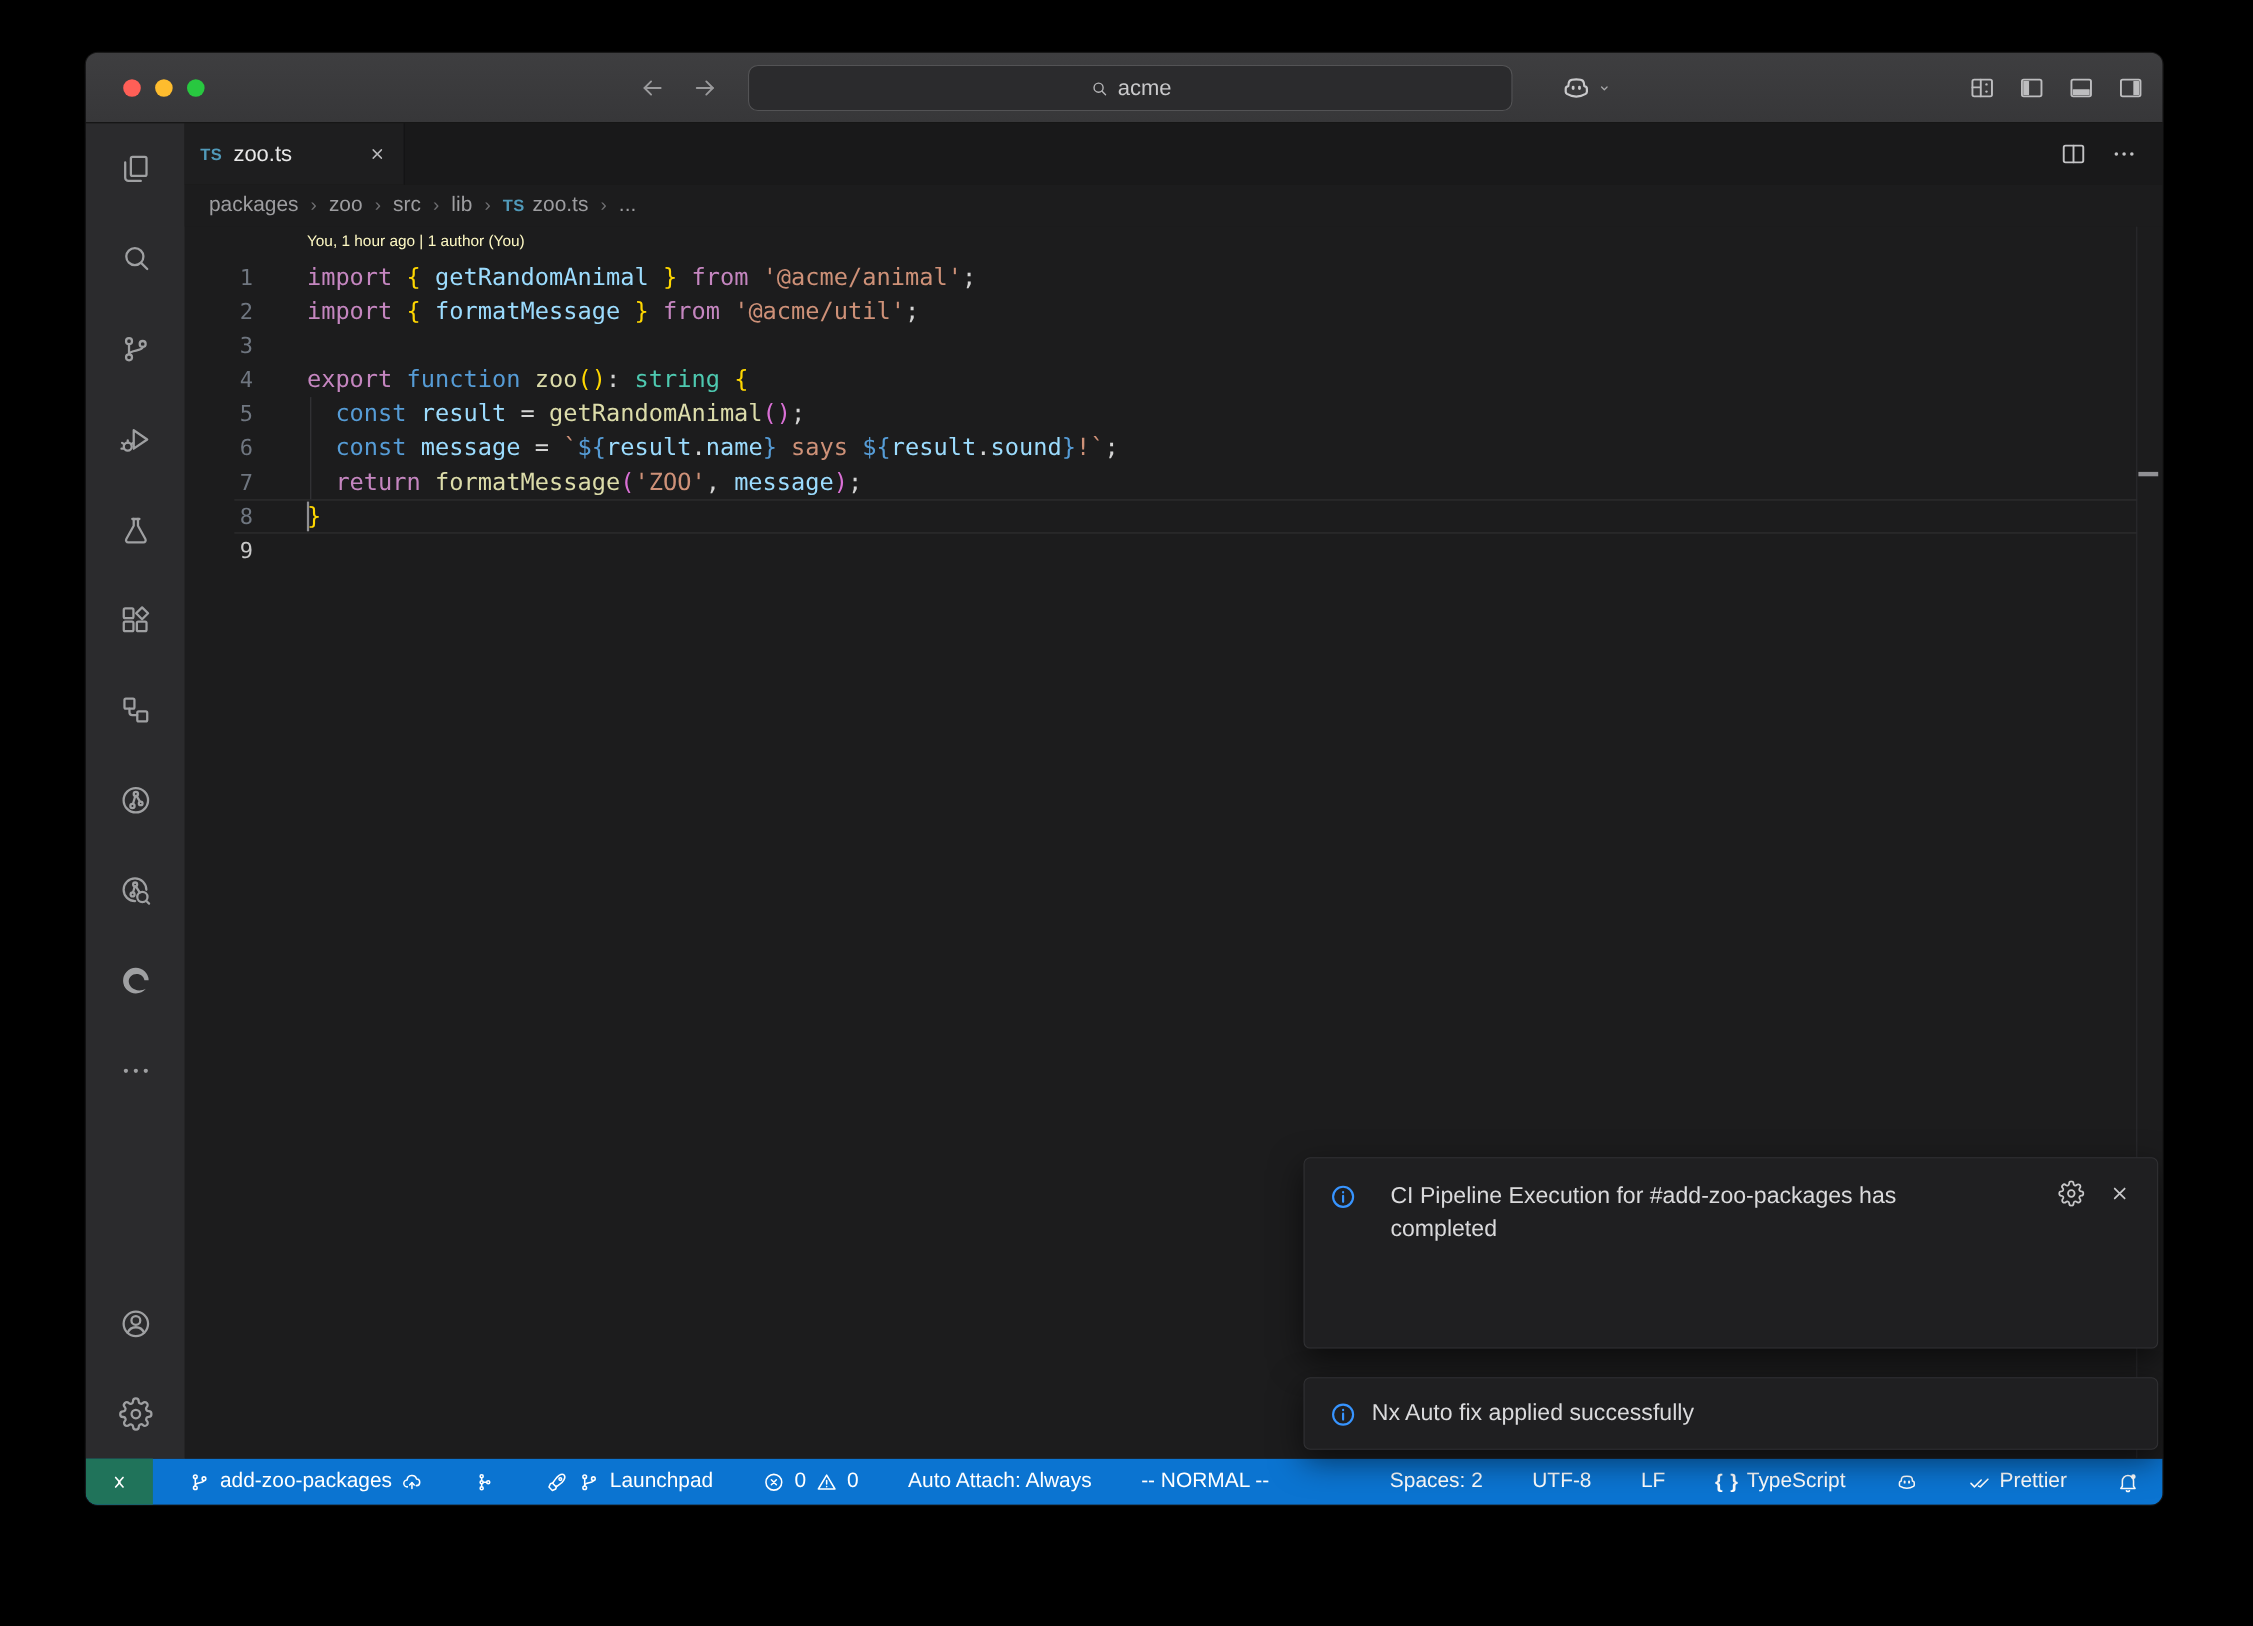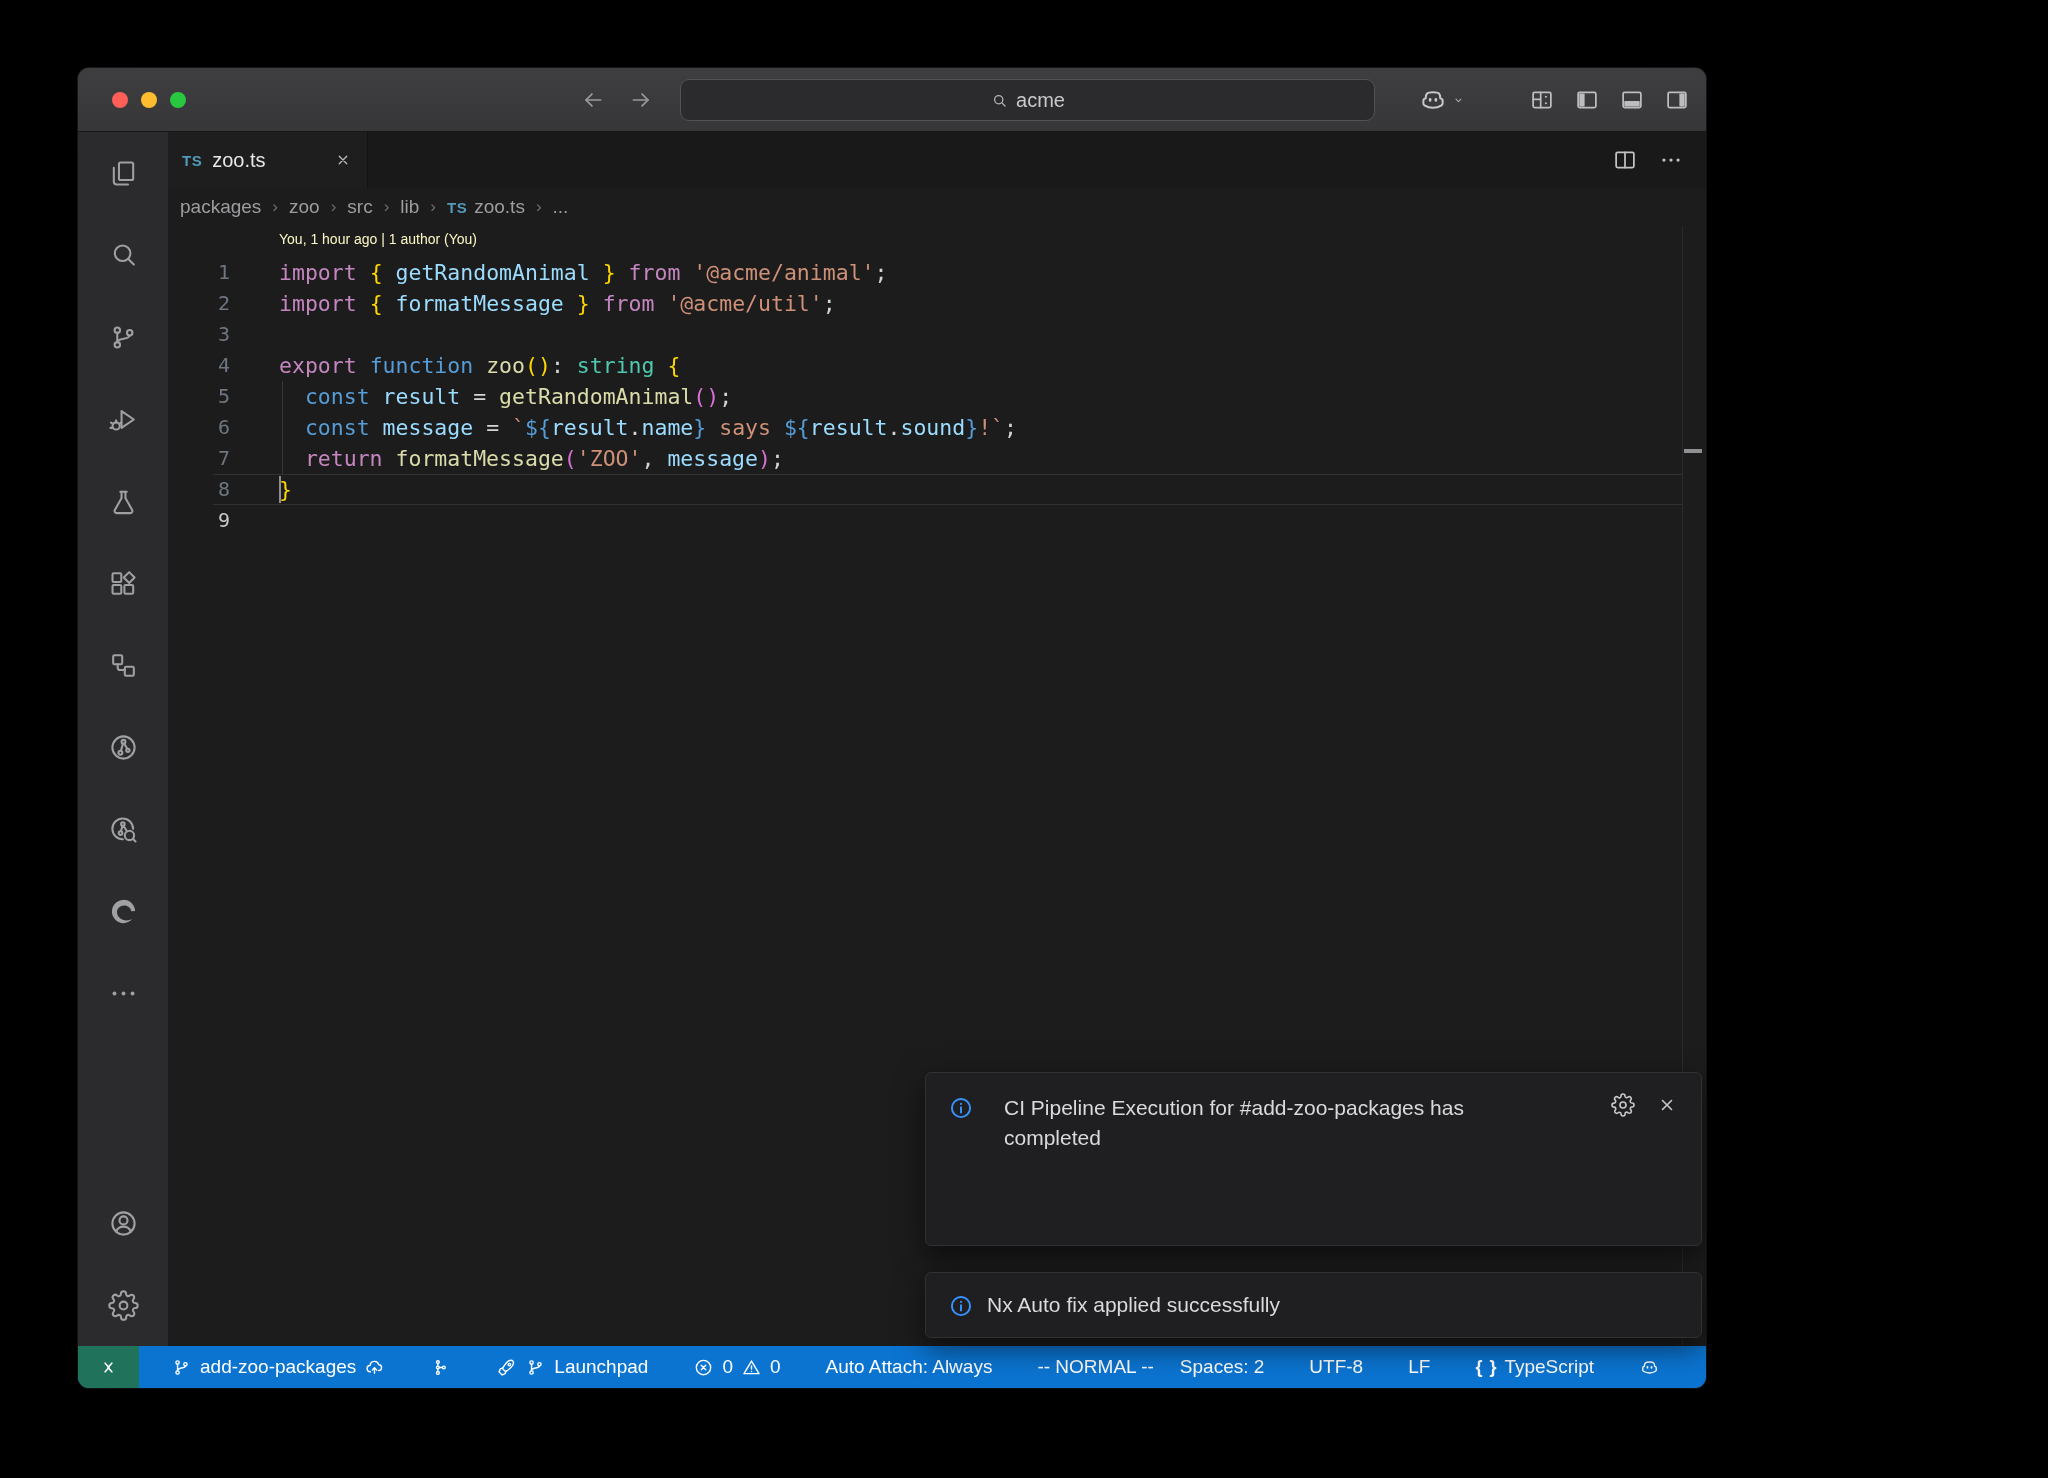--- a/index.html
+++ b/index.html
@@ -1,21 +1,21 @@
 <!DOCTYPE html>
 <html><head>
 <meta charset="utf-8">
 <style>
   * { box-sizing: border-box; margin: 0; padding: 0; }
   html,body { background:#000; }
   body { font-family:"Liberation Sans","DejaVu Sans",sans-serif; }
   .screen { position:relative; width:2048px; height:1478px; background:#000; overflow:hidden; }
 
   
-  .window { position:absolute; left:78px; top:68px; width:1628px; height:1320px;
+  .window { position:absolute; left:78px; top:48px; width:1888px; height:1320px;
     background:#1c1c1d; border-radius:11px; overflow:hidden;
     box-shadow:0 30px 90px rgba(0,0,0,.7), 0 0 0 1px rgba(255,255,255,.10); }
 
   
   .titlebar { position:relative; height:64px; background:linear-gradient(#3e3e40,#373739);
     border-bottom:1px solid #161616; }
   .traffic { position:absolute; left:34px; top:24px; display:flex; gap:13px; }
   .traffic span { width:16px; height:16px; border-radius:50%; display:block; }
   .t-close { background:#ff5f57; } .t-min { background:#febc2e; } .t-zoom { background:#28c840; }
   .nav-arrows { position:absolute; left:502px; top:0; height:64px; display:flex; align-items:center; gap:22px; color:#9a9a9c; }
@@ -39,21 +39,21 @@
 
   .editor-region { flex:1; display:flex; flex-direction:column; background:#1c1c1d; position:relative; }
   .tabbar { height:56px; background:#19191a; display:flex; align-items:stretch; }
   .tab { width:200px; background:#1e1e1f; display:flex; align-items:center; padding:0 14px;
     gap:10px; color:#e8e8e8; font-size:20px; border-right:1px solid #131314; }
   .ts-badge { color:#519aba; font-weight:700; font-size:15px; letter-spacing:.5px; }
   .tab .icon.close { width:20px; height:20px; margin-left:auto; color:#b9b9bb; }
   .tab-actions { margin-left:auto; display:flex; align-items:center; gap:20px; padding-right:22px; color:#c3c3c5; }
   .tab-actions .icon { width:26px; height:26px; }
 
-  .breadcrumb { height:38px; display:flex; align-items:center; padding-left:12px; gap:11px;
+  .breadcrumb { height:38px; display:flex; align-items:center; padding-left:22px; gap:11px;
     color:#9d9da0; font-size:19px; background:#1c1c1d; }
   .crumb { cursor:default; }
   .crumb-sep { color:#6f6f72; font-size:17px; }
   .crumb-file { display:flex; align-items:center; gap:7px; }
 
   .editor-content { position:relative; flex:1; font-family:"DejaVu Sans Mono",monospace; font-size:21.5px; color:#d4d4d4; }
   .blame { position:absolute; top:5px; left:111px; color:#fef9c3; font-family:Liberation Sans, sans-serif; font-size:14px; }
   .lines { position:absolute; top:31px; left:0; right:0; }
   .code-row { height:31px; display:flex; line-height:31px; white-space:pre; }
   .gutter { width:62px; text-align:right; color:#6f7680; font-size:20px; flex:none; }

